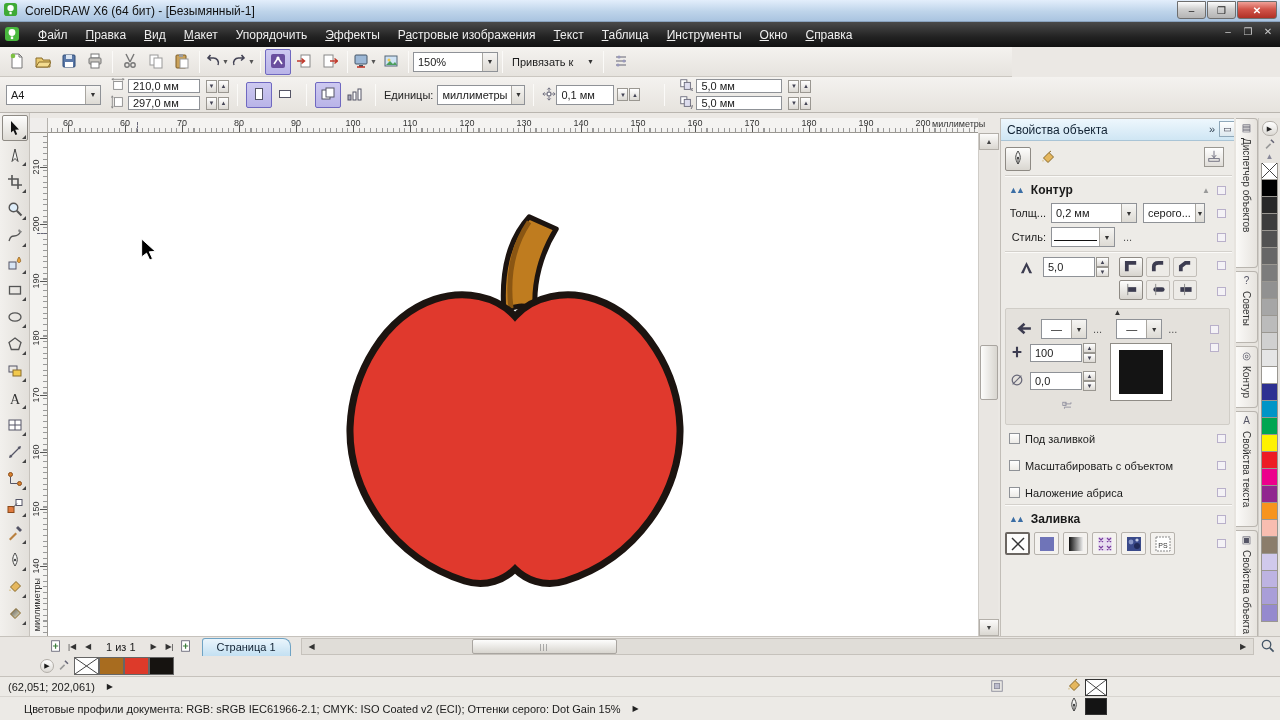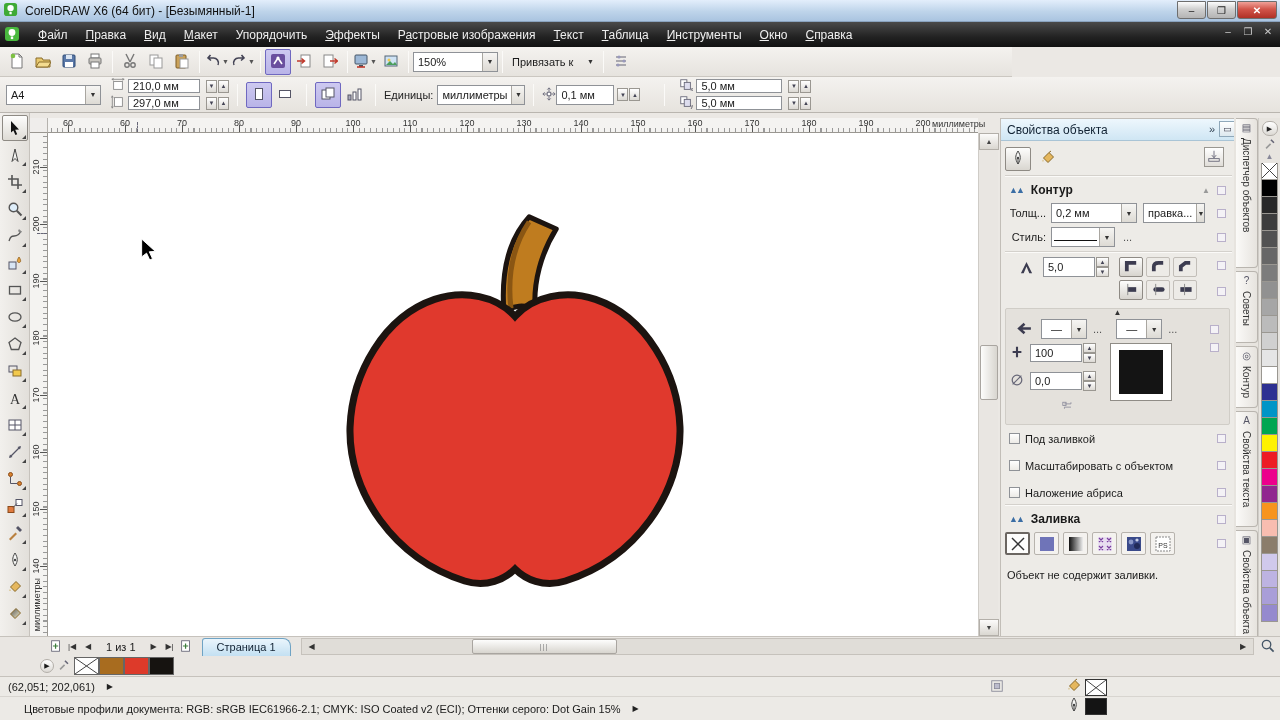--- a/index.html
+++ b/index.html
@@ -642,21 +642,21 @@
         <span class="relbox"></span>
         <span class="collapse">▲</span>
       </div>
       <div class="dkrow">
         <span class="dklabel">Толщ...</span>
         <div class="combo" style="width:86px">
           <span class="val" style="flex:1">0,2 мм</span>
             <span class="drop">▼</span>
         </div>
         <div class="combo" style="width:62px;margin-left:6px">
-          <span class="val" style="flex:1">правка...</span>
+          <span class="val" style="flex:1">серого...</span>
             <span class="drop">▼</span>
         </div>
         <span class="relbox"></span>
       </div>
       <div class="dkrow">
         <span class="dklabel">Стиль:</span>
         <div class="combo" style="width:64px">
           <span class="val" style="flex:1;padding:2px">
               <span style="display:block;width:100%;height:1px;background:#111;margin-top:6px"></span>
             </span>
@@ -828,23 +828,20 @@
             </svg>
           </div>
           <div class="fillbtn">
             <svg width="16" height="16" viewBox="0 0 16 16">
               <rect x="1" y="1" width="14" height="14" fill="#fff" stroke="#888" stroke-dasharray="2 1"></rect>
               <text x="8" y="11.5" font-size="7" text-anchor="middle" fill="#333">PS</text>
             </svg>
           </div>
           <span class="relbox"></span>
         </div>
-      <div class="dkrow" style="margin-top:10px">
-        <span style="margin-left:2px">Объект не содержит заливки.</span>
-      </div>
     </div>
   </div>
 
   <div id="sidetabs">
       <div class="sidetab" style="height: 150px;">
         <span class="ico">▤</span>
         <span class="txt">Диспетчер объектов</span>
       </div>
       <div class="sidetab" style="height: 72px;">
         <span class="ico">?</span>

